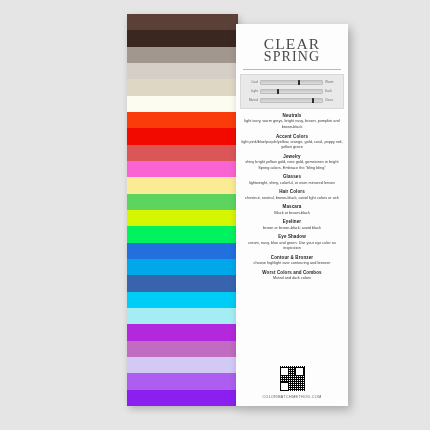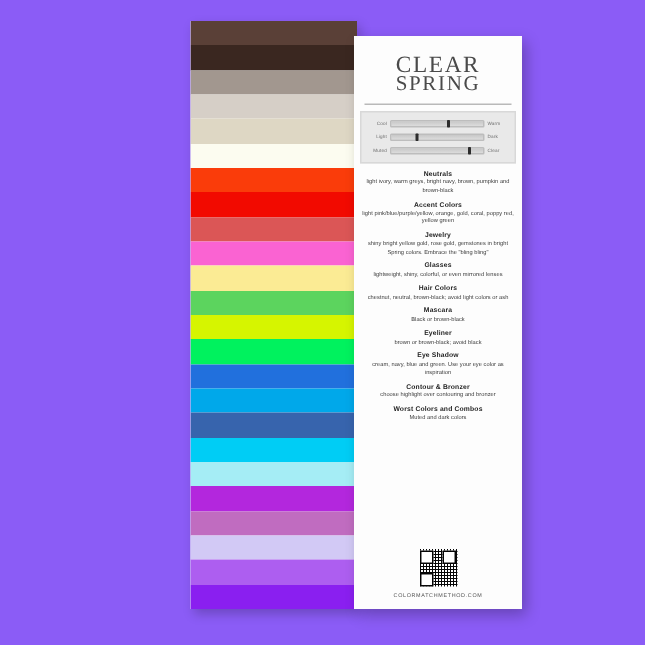--- a/index.html
+++ b/index.html
@@ -9,21 +9,21 @@
     height: 430px;
     background: #ffffff;
     font-family: "Liberation Sans", sans-serif;
     overflow: hidden;
   }
 
   #stage {
     position: relative;
     width: 430px;
     height: 430px;
-    background: #8b5cf6;
+    background: #e5e5e5;
   }
 
   
   #swatch-card {
     position: absolute;
     left: 127px;
     top: 14px;
     width: 111px;
     height: 392px;
     background: #ffffff;

